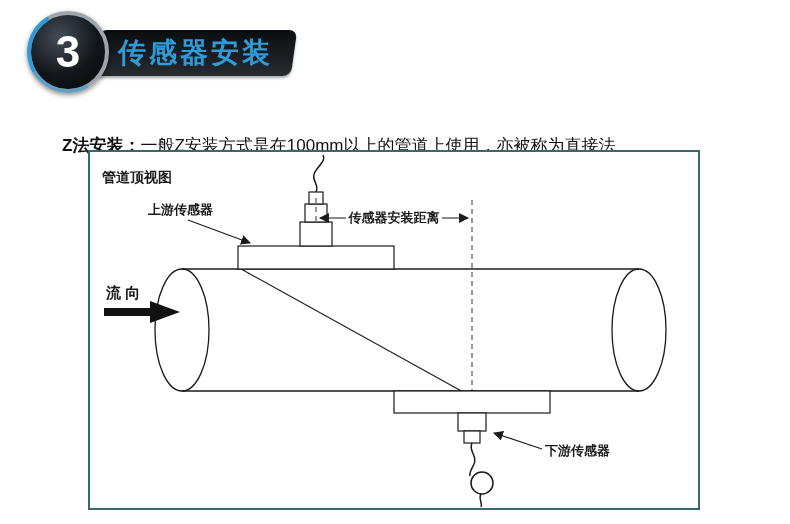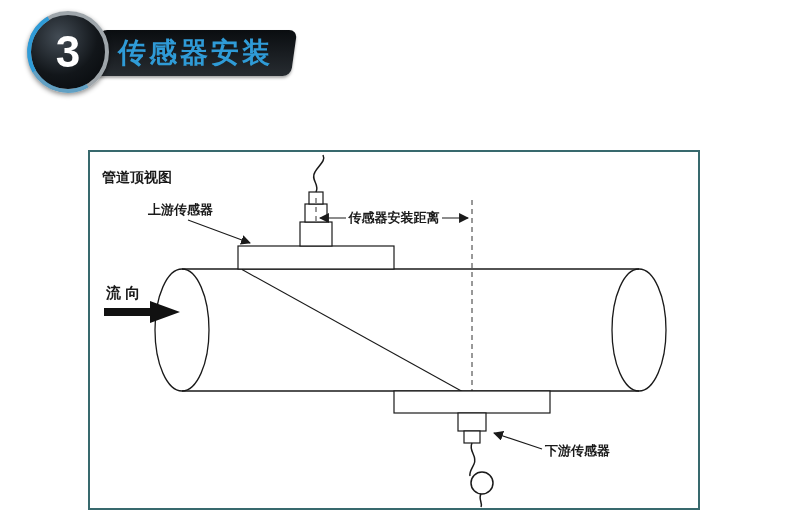--- a/index.html
+++ b/index.html
@@ -57,20 +57,21 @@
 
 <div class="page">
 
   <div class="title-plate">
     <span class="t">传感器安装</span>
   </div>
   <div class="badge">
     <span class="n">3</span>
   </div>
 
+  <p class="desc"><b>Z法安装：</b><span>一般Z安装方式是在100mm以上的管道上使用，亦被称为直接法</span></p>
 
   <div class="diagram">
     <svg width="608" height="356" viewBox="0 0 608 356">
       <defs>
         <marker id="ah" viewBox="0 0 10 10" refX="9" refY="5" markerWidth="9" markerHeight="9" orient="auto-start-reverse">
           <path d="M0,0 L10,5 L0,10 z" fill="#1a1a1a"></path>
         </marker>
       </defs>
 
       <line class="dash" x1="382" y1="48" x2="382" y2="255"></line>

